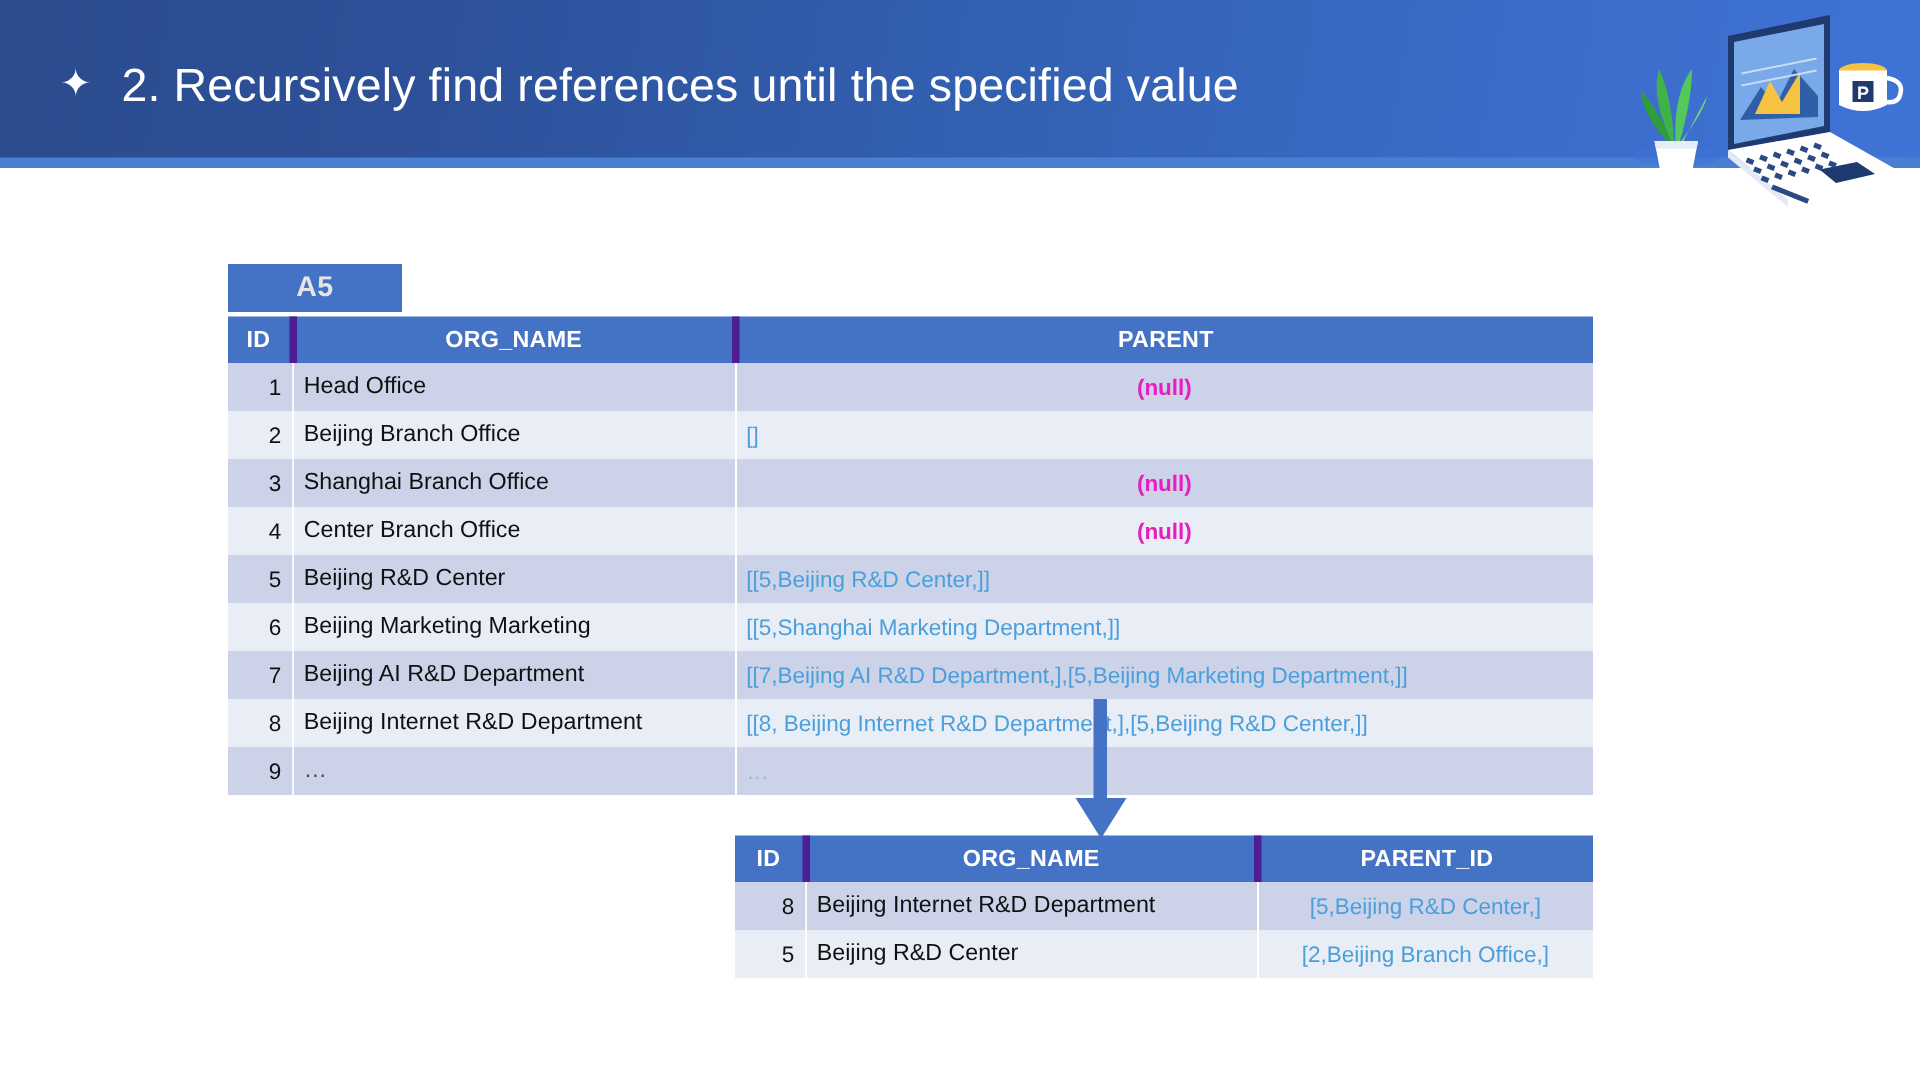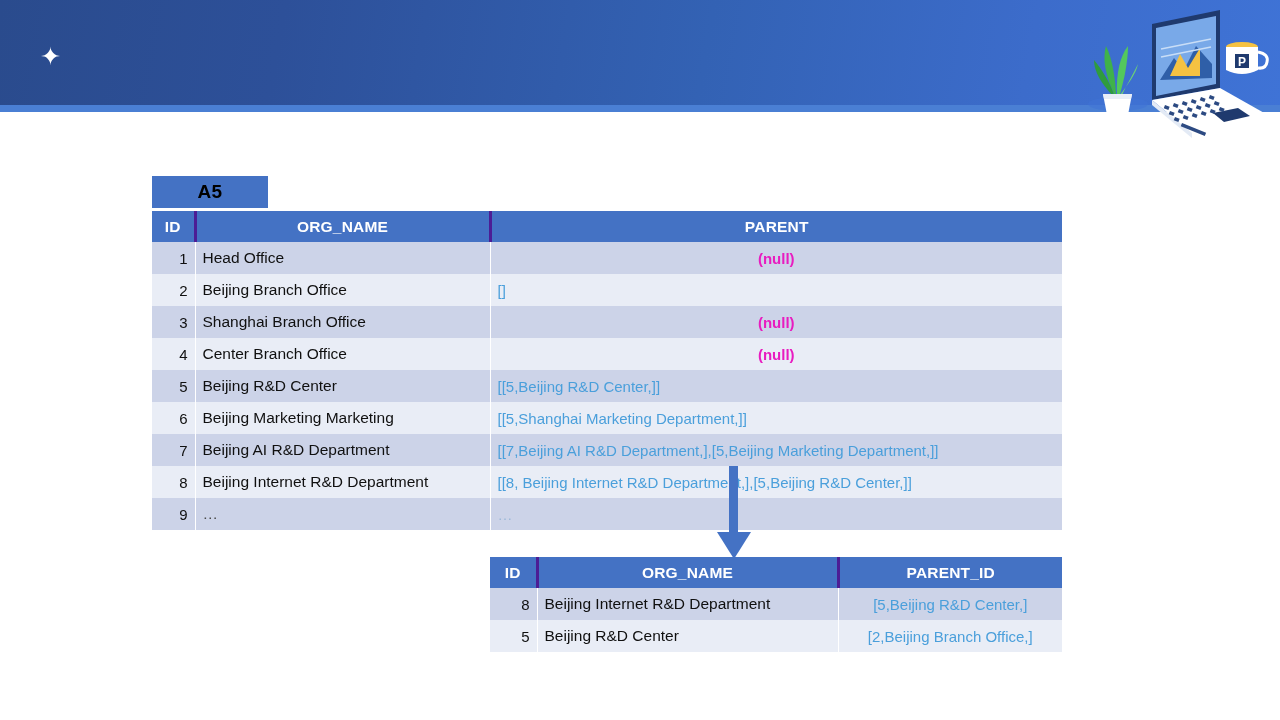--- a/index.html
+++ b/index.html
@@ -80,21 +80,21 @@
     top: 176px;
     width: 116px;
     height: 32px;
     background: #4472c4;
     display: flex;
     align-items: center;
     justify-content: center;
     z-index: 2;
   }
   .sheet-tab-label {
-    color: #000000;
+    color: #e5e5e5;
     font-size: 19px;
     font-weight: bold;
     letter-spacing: 0.3px;
   }
 
   
   .grid-table {
     position: absolute;
     border-collapse: collapse;
     table-layout: fixed;
@@ -104,21 +104,21 @@
   #table-main { left: 152px; top: 211px; width: 910px; }
   #table-result { left: 490px; top: 557px; width: 572px; }
 
   .grid-table th {
     background: #4472c4;
     color: #ffffff;
     font-weight: bold;
     font-size: 15.5px;
     height: 31px;
     text-align: center;
-    border-right: 3px solid #4c1d95;
+    border-right: 5px solid #4c1d95;
     letter-spacing: 0.2px;
   }
   .grid-table th:last-child { border-right: none; }
 
   .grid-table td {
     height: 32px;
     padding: 0 7px;
     border-right: 1px solid #ffffff;
     white-space: nowrap;
     overflow: hidden;
@@ -194,20 +194,21 @@
     z-index: 4;
   }
 </style>
 </head>
 <body>
 
 <div class="banner">
   <div class="banner-strip"></div>
   <div class="title-row">
     <span class="bullet-star">✦</span>
+    <span class="banner-title">2. Recursively find references until the specified value</span>
   </div>
 </div>
 
 <svg class="illustration" viewBox="0 0 210 145">
 
   <ellipse cx="48" cy="102" rx="30" ry="7" fill="#3f73d6" opacity="0.55"></ellipse>
 
   <g>
     <path d="M44 92 C 36 74, 32 58, 36 44 C 42 56, 45 74, 46 92 Z" fill="#3fb24a"></path>
     <path d="M47 92 C 46 72, 50 54, 58 44 C 58 60, 54 78, 50 92 Z" fill="#53c85c"></path>

